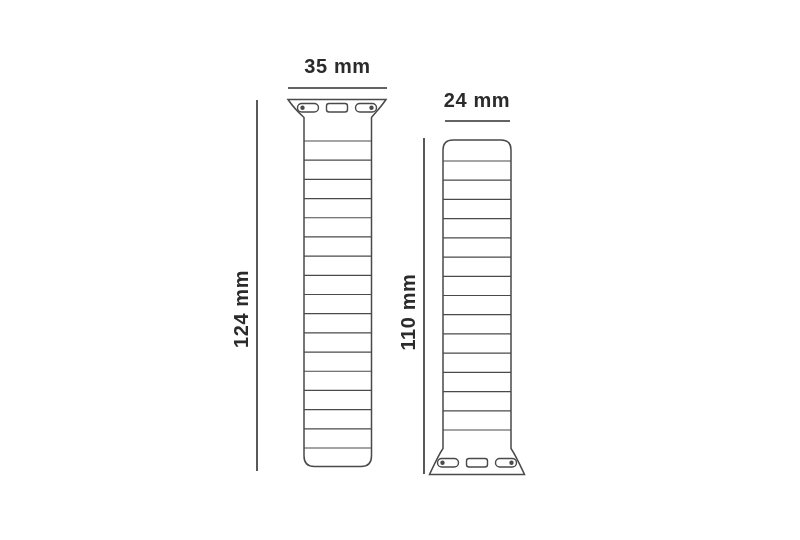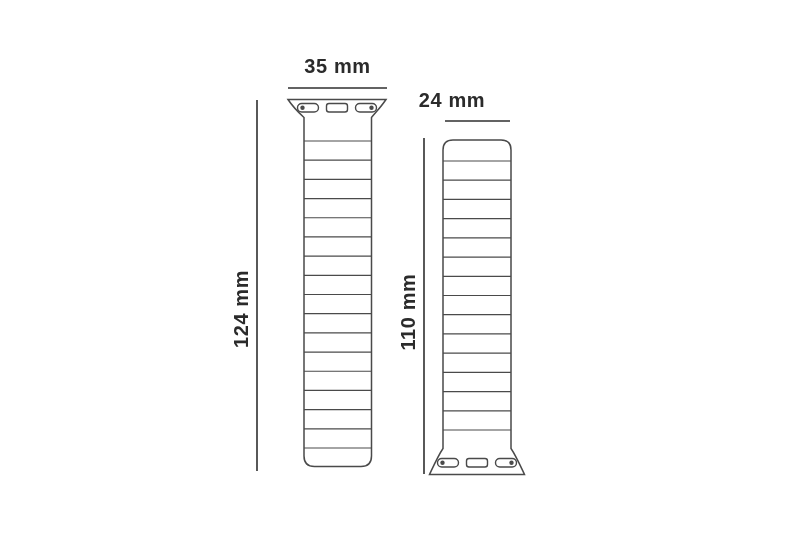--- a/index.html
+++ b/index.html
@@ -124,17 +124,17 @@
         <rect class="slot" x="495.5" y="458.5" width="21" height="8.5" rx="4.25"></rect>
         <circle class="slot-dot" cx="511.5" cy="462.75" r="2.2"></circle>
       </g>
     </g>
   </svg>
 
   <div class="dim-label" style="left:337.5px;top:66px;">35 mm</div>
 
   <div class="dim-label vertical" style="left:241px;top:309px;">124 mm</div>
 
-  <div class="dim-label" style="left:452px;top:100px;">24 mm</div>
+  <div class="dim-label" style="left:477px;top:100px;">24 mm</div>
 
   <div class="dim-label vertical" style="left:408px;top:312px;">110 mm</div>
 
 </div>
 
 </body></html>

